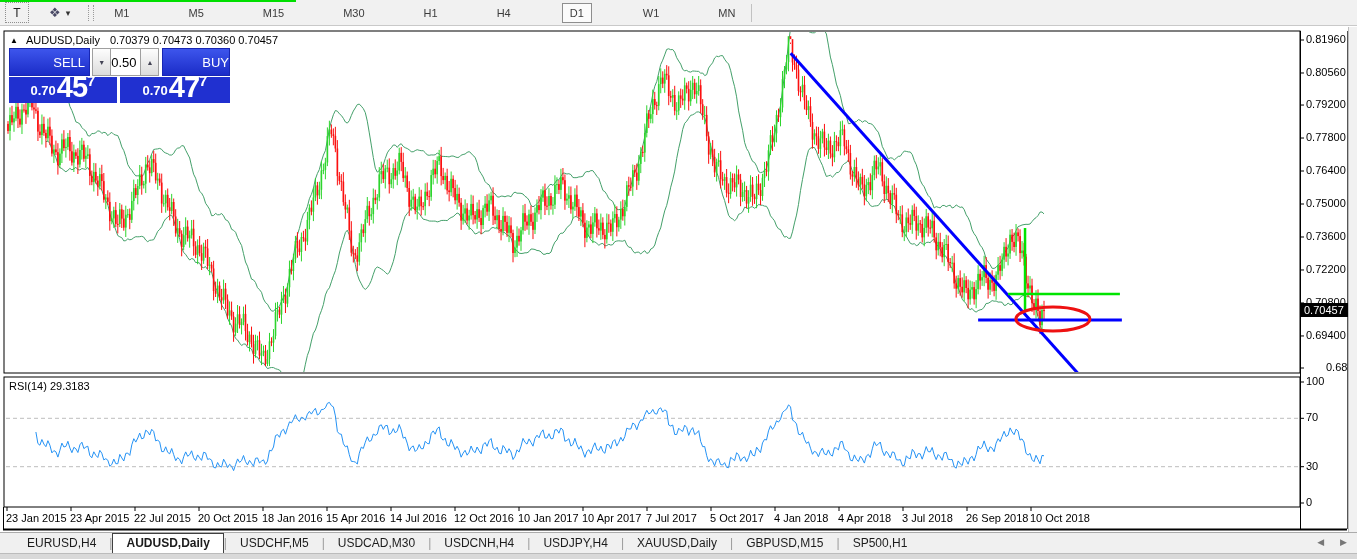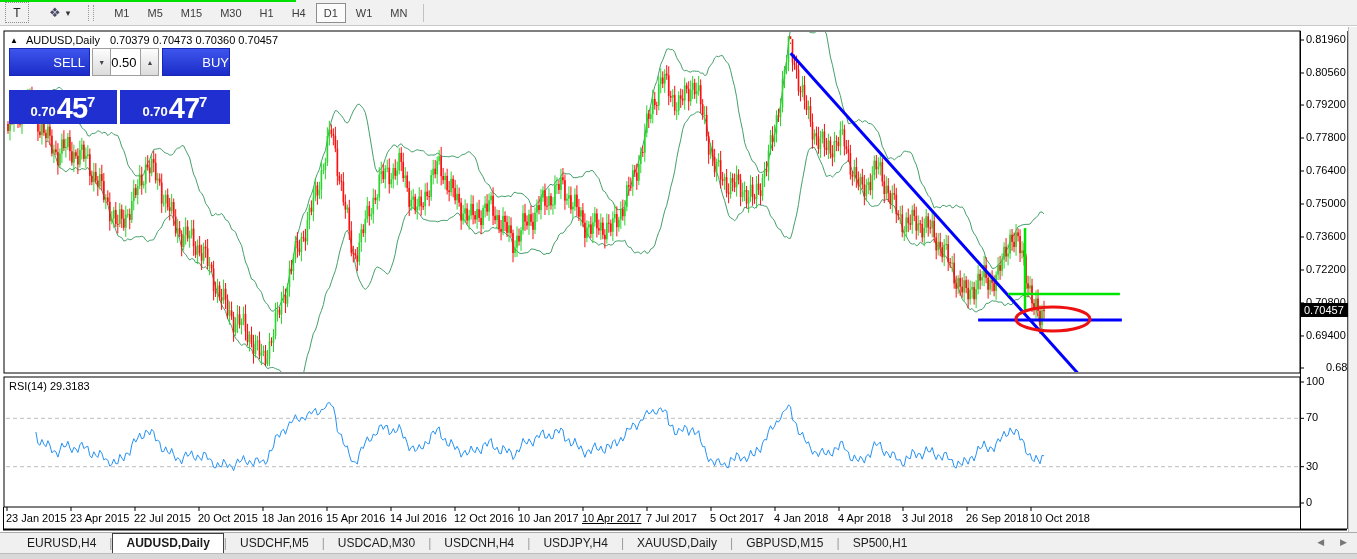--- a/index.html
+++ b/index.html
@@ -4,21 +4,21 @@
 <style>
   html,body{margin:0;padding:0;}
   body{width:1357px;height:559px;background:#ffffff;font-family:"Liberation Sans",sans-serif;overflow:hidden;position:relative;}
   
   #toolbar{position:absolute;left:0;top:0;width:1357px;height:26px;background:#f1f1f1;border-bottom:1px solid #c9c9c9;display:flex;align-items:center;box-sizing:border-box;z-index:6;}
   #green-line{position:absolute;left:0;top:0;width:296px;height:2px;background:#00df00;}
   .text-tool{margin-left:5px;width:22px;height:19px;border:1px dotted #8f8f8f;background:transparent;color:#222;font-size:12px;display:flex;align-items:center;justify-content:center;}
   .arrows-tool{margin-left:20px;display:flex;align-items:center;color:#4a4a66;font-size:13px;cursor:default;}
   .caret{font-size:9px;margin-left:5px;color:#333;}
   .grip{margin-left:18px;width:4px;height:16px;border-left:1px dotted #9a9a9a;border-right:1px dotted #9a9a9a;}
-  .tf-group{display:flex;margin-left:12px;align-items:center;}
+  .tf-group{display:flex;margin-left:12px;align-items:center;gap:41px;}
   .tf-btn{padding:3px 7px;font-size:11px;color:#3c3c3c;margin-right:2px;border:1px solid transparent;}
   .tf-btn.active{background:#fbfbfb;border:1px solid #8e8e8e;}
   .toolbar-sep{width:1px;height:18px;background:#c2c2c2;margin-left:6px;}
   
   #chart-svg{position:absolute;left:0;top:0;z-index:1;}
   #labels{position:absolute;left:0;top:0;width:1118px;height:559px;z-index:2;pointer-events:none;}
   .price-label{position:absolute;font-size:11px;color:#000;white-space:nowrap;}
   .price-tag{position:absolute;background:#000;color:#fff;font-size:11px;padding:1px 4px 1px 3px;white-space:nowrap;}
   .date-label{position:absolute;font-size:11px;color:#000;white-space:nowrap;}
   #chart-title{position:absolute;left:10px;top:34px;font-size:11px;color:#000;display:flex;align-items:center;z-index:3;}
@@ -27,21 +27,21 @@
   #rsi-label{position:absolute;left:9px;top:380px;font-size:11px;color:#000;z-index:3;}
   
   #trade-panel{position:absolute;left:9px;top:48px;z-index:4;width:221px;}
   .tp-row1{display:flex;height:28px;align-items:stretch;}
   .btn-sell,.btn-buy{background:linear-gradient(#3d55ec,#1b2cc8);color:#fff;font-size:13px;display:flex;align-items:center;justify-content:center;border:1px solid #1726b4;box-sizing:border-box;cursor:pointer;padding-left:39px;}
   .btn-sell{width:89px;}
   .btn-buy{width:72px;margin-left:3px;}
   .spin{width:22px;background:linear-gradient(#fdfdfd,#dcdcdc);border:1px solid #9f9f9f;box-sizing:border-box;font-size:7px;color:#445;display:flex;align-items:center;justify-content:center;cursor:pointer;}
   .spin.down{margin-left:2px;}
   .lot-input{width:33px;background:#fff;border-top:1px solid #9f9f9f;border-bottom:1px solid #9f9f9f;box-sizing:border-box;font-size:13px;color:#000;display:flex;align-items:center;justify-content:flex-end;padding-right:4px;}
-  .tp-row2{display:flex;margin-top:14px;height:34px;}
+  .tp-row2{display:flex;margin-top:1px;height:26px;}
   .price-block{background:#2030d0;color:#fff;display:flex;align-items:flex-end;justify-content:center;padding-bottom:1px;box-sizing:border-box;}
   .price-block.sell{width:108px;}
   .price-block.buy{width:110px;margin-left:3px;}
   .p-small{font-size:13px;font-weight:bold;margin-bottom:4px;margin-right:1px;}
   .p-big{font-size:29px;font-weight:bold;line-height:30px;letter-spacing:-1px;}
   .p-sup{font-size:15px;font-weight:bold;margin-bottom:13px;}
   
   #tabbar{position:absolute;left:0;top:532px;width:1357px;height:21px;background:#f0f0f0;border-top:1px solid #ababab;display:flex;align-items:center;padding-left:14px;box-sizing:border-box;z-index:5;}
   .tab{font-size:12px;color:#1c1c1c;padding:2px 13px 3px;white-space:nowrap;}
   .tab.active{background:#ffffff;border:1px solid #404040;border-bottom:1px solid #ffffff;font-weight:bold;}
@@ -1196,21 +1196,21 @@
     <div class="price-label" style="left: 1306px; top: 496px;">0</div>
     <div class="date-label" style="left: 6px; top: 512px;">23 Jan 2015</div>
     <div class="date-label" style="left: 70px; top: 512px;">23 Apr 2015</div>
     <div class="date-label" style="left: 134px; top: 512px;">22 Jul 2015</div>
     <div class="date-label" style="left: 198px; top: 512px;">20 Oct 2015</div>
     <div class="date-label" style="left: 262px; top: 512px;">18 Jan 2016</div>
     <div class="date-label" style="left: 326px; top: 512px;">15 Apr 2016</div>
     <div class="date-label" style="left: 390px; top: 512px;">14 Jul 2016</div>
     <div class="date-label" style="left: 454px; top: 512px;">12 Oct 2016</div>
     <div class="date-label" style="left: 518px; top: 512px;">10 Jan 2017</div>
-    <div class="date-label" style="left: 582px; top: 512px; text-decoration: underline;">10 Apr 2017</div>
+    <div class="date-label" style="left: 582px; top: 512px;">10 Apr 2017</div>
     <div class="date-label" style="left: 646px; top: 512px;">7 Jul 2017</div>
     <div class="date-label" style="left: 710px; top: 512px;">5 Oct 2017</div>
     <div class="date-label" style="left: 774px; top: 512px;">4 Jan 2018</div>
     <div class="date-label" style="left: 838px; top: 512px;">4 Apr 2018</div>
     <div class="date-label" style="left: 902px; top: 512px;">3 Jul 2018</div>
     <div class="date-label" style="left: 966px; top: 512px;">26 Sep 2018</div>
     <div class="date-label" style="left: 1030px; top: 512px;">10 Oct 2018</div>
   </div>
 
 <div id="chart-title">

